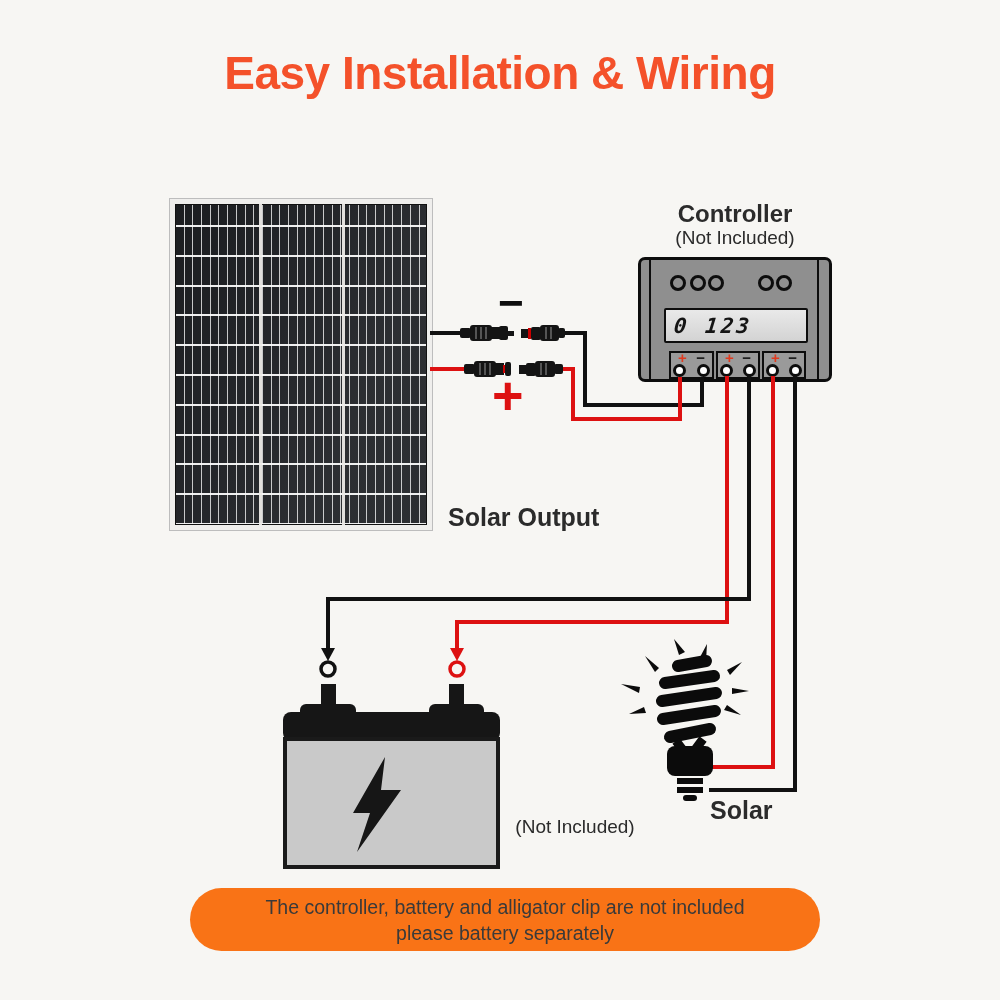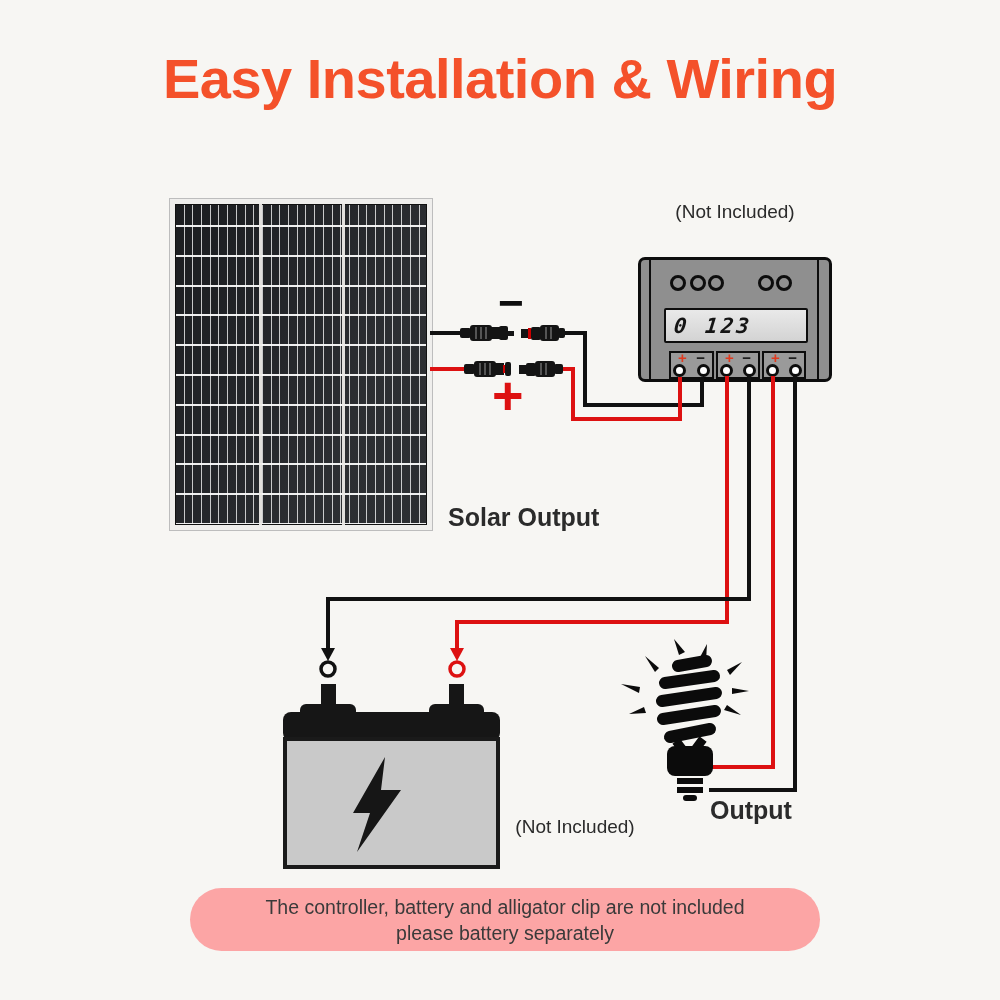--- a/index.html
+++ b/index.html
@@ -1,21 +1,21 @@
 <!DOCTYPE html>
 <html><head>
 <meta charset="utf-8">
 <style>
   html,body{margin:0;padding:0;}
   body{width:1000px;height:1000px;background:#f7f6f3;font-family:"Liberation Sans",sans-serif;overflow:hidden;}
   .canvas{position:relative;width:1000px;height:1000px;}
 
   
   .page-title{position:absolute;left:0;top:46px;width:1000px;text-align:center;
-    font-size:56px;font-weight:bold;letter-spacing:-.5px;color:#F4512A;}
+    font-size:46px;font-weight:bold;letter-spacing:-.5px;color:#F4512A;}
 
   
   .solar-panel{position:absolute;left:170px;top:199px;width:262px;height:331px;
     box-sizing:border-box;border:5px solid #efeeec;outline:1px solid #bdbdbd;
     background-color:#24262a;
     background-image:
       repeating-linear-gradient(90deg, rgba(255,255,255,.75) 0 1px, rgba(255,255,255,0) 1px 8.7px),
       repeating-linear-gradient(0deg, rgba(250,250,250,.95) 0 2px, rgba(255,255,255,0) 2px 29.8px),
       linear-gradient(115deg, rgba(0,0,0,.25) 0%, rgba(0,0,0,0) 40%, rgba(255,255,255,.04) 70%);
     box-shadow:inset 0 0 0 1px #111;}
@@ -60,38 +60,39 @@
   
   .wiring-svg{position:absolute;left:0;top:0;z-index:5;pointer-events:none;}
 
   
   .battery-caption{position:absolute;left:460px;top:816px;width:230px;text-align:center;color:#2b2b2b;}
   .battery-caption .name{font-size:25px;font-weight:bold;line-height:27px;}
   .battery-caption .sub{font-size:19px;line-height:22px;}
   .output-label{position:absolute;left:710px;top:796px;font-size:25px;font-weight:bold;color:#2b2b2b;}
 
   
-  .footnote{position:absolute;left:190px;top:888px;width:630px;height:63px;background:#fca5a5;
+  .footnote{position:absolute;left:190px;top:888px;width:630px;height:63px;background:#f97316;
     border-radius:32px;display:flex;flex-direction:column;justify-content:center;text-align:center;
     color:#3a3a3a;font-size:19.5px;line-height:26px;}
 </style>
 </head>
 <body>
 
 <div class="canvas">
 
   <div class="page-title">Easy Installation &amp; Wiring</div>
 
   <div class="solar-panel">
     <div class="panel-divider d1"></div>
     <div class="panel-divider d2"></div>
   </div>
   <div class="solar-panel-label">Solar Output</div>
 
   <div class="controller-caption">
+    <div class="name">Controller</div>
     <div class="sub">(Not Included)</div>
   </div>
 
   <div class="controller-body">
     <div class="flange-line left"></div>
     <div class="flange-line right"></div>
     <div class="indicator-light" style="left:29px"></div>
     <div class="indicator-light" style="left:49px"></div>
     <div class="indicator-light" style="left:67px"></div>
     <div class="indicator-light" style="left:117px"></div>
@@ -236,20 +237,20 @@
         <polygon points="749,691 732,688 732,694"></polygon>
         <polygon points="741,715 727,705 724,710"></polygon>
       </g>
     </g>
   </svg>
 
   <div class="battery-caption">
     <div class="sub">(Not Included)</div>
   </div>
 
-  <div class="output-label">Output</div>
+  <div class="output-label">Solar</div>
 
   <div class="footnote">
     <div>The controller, battery and alligator clip are not included</div>
     <div>please battery separately</div>
   </div>
 
 </div>
 
 </body></html>

